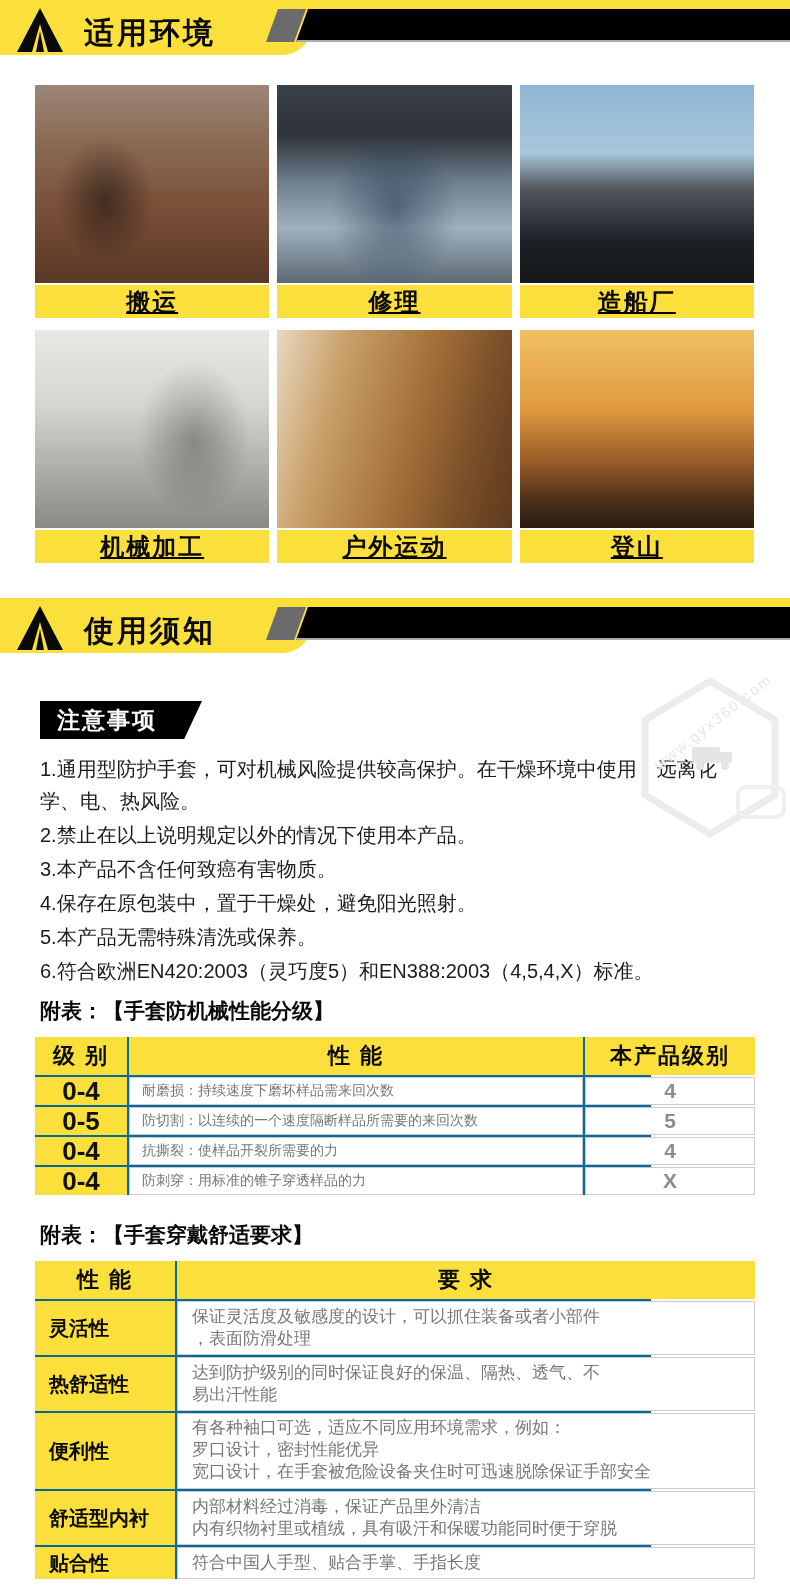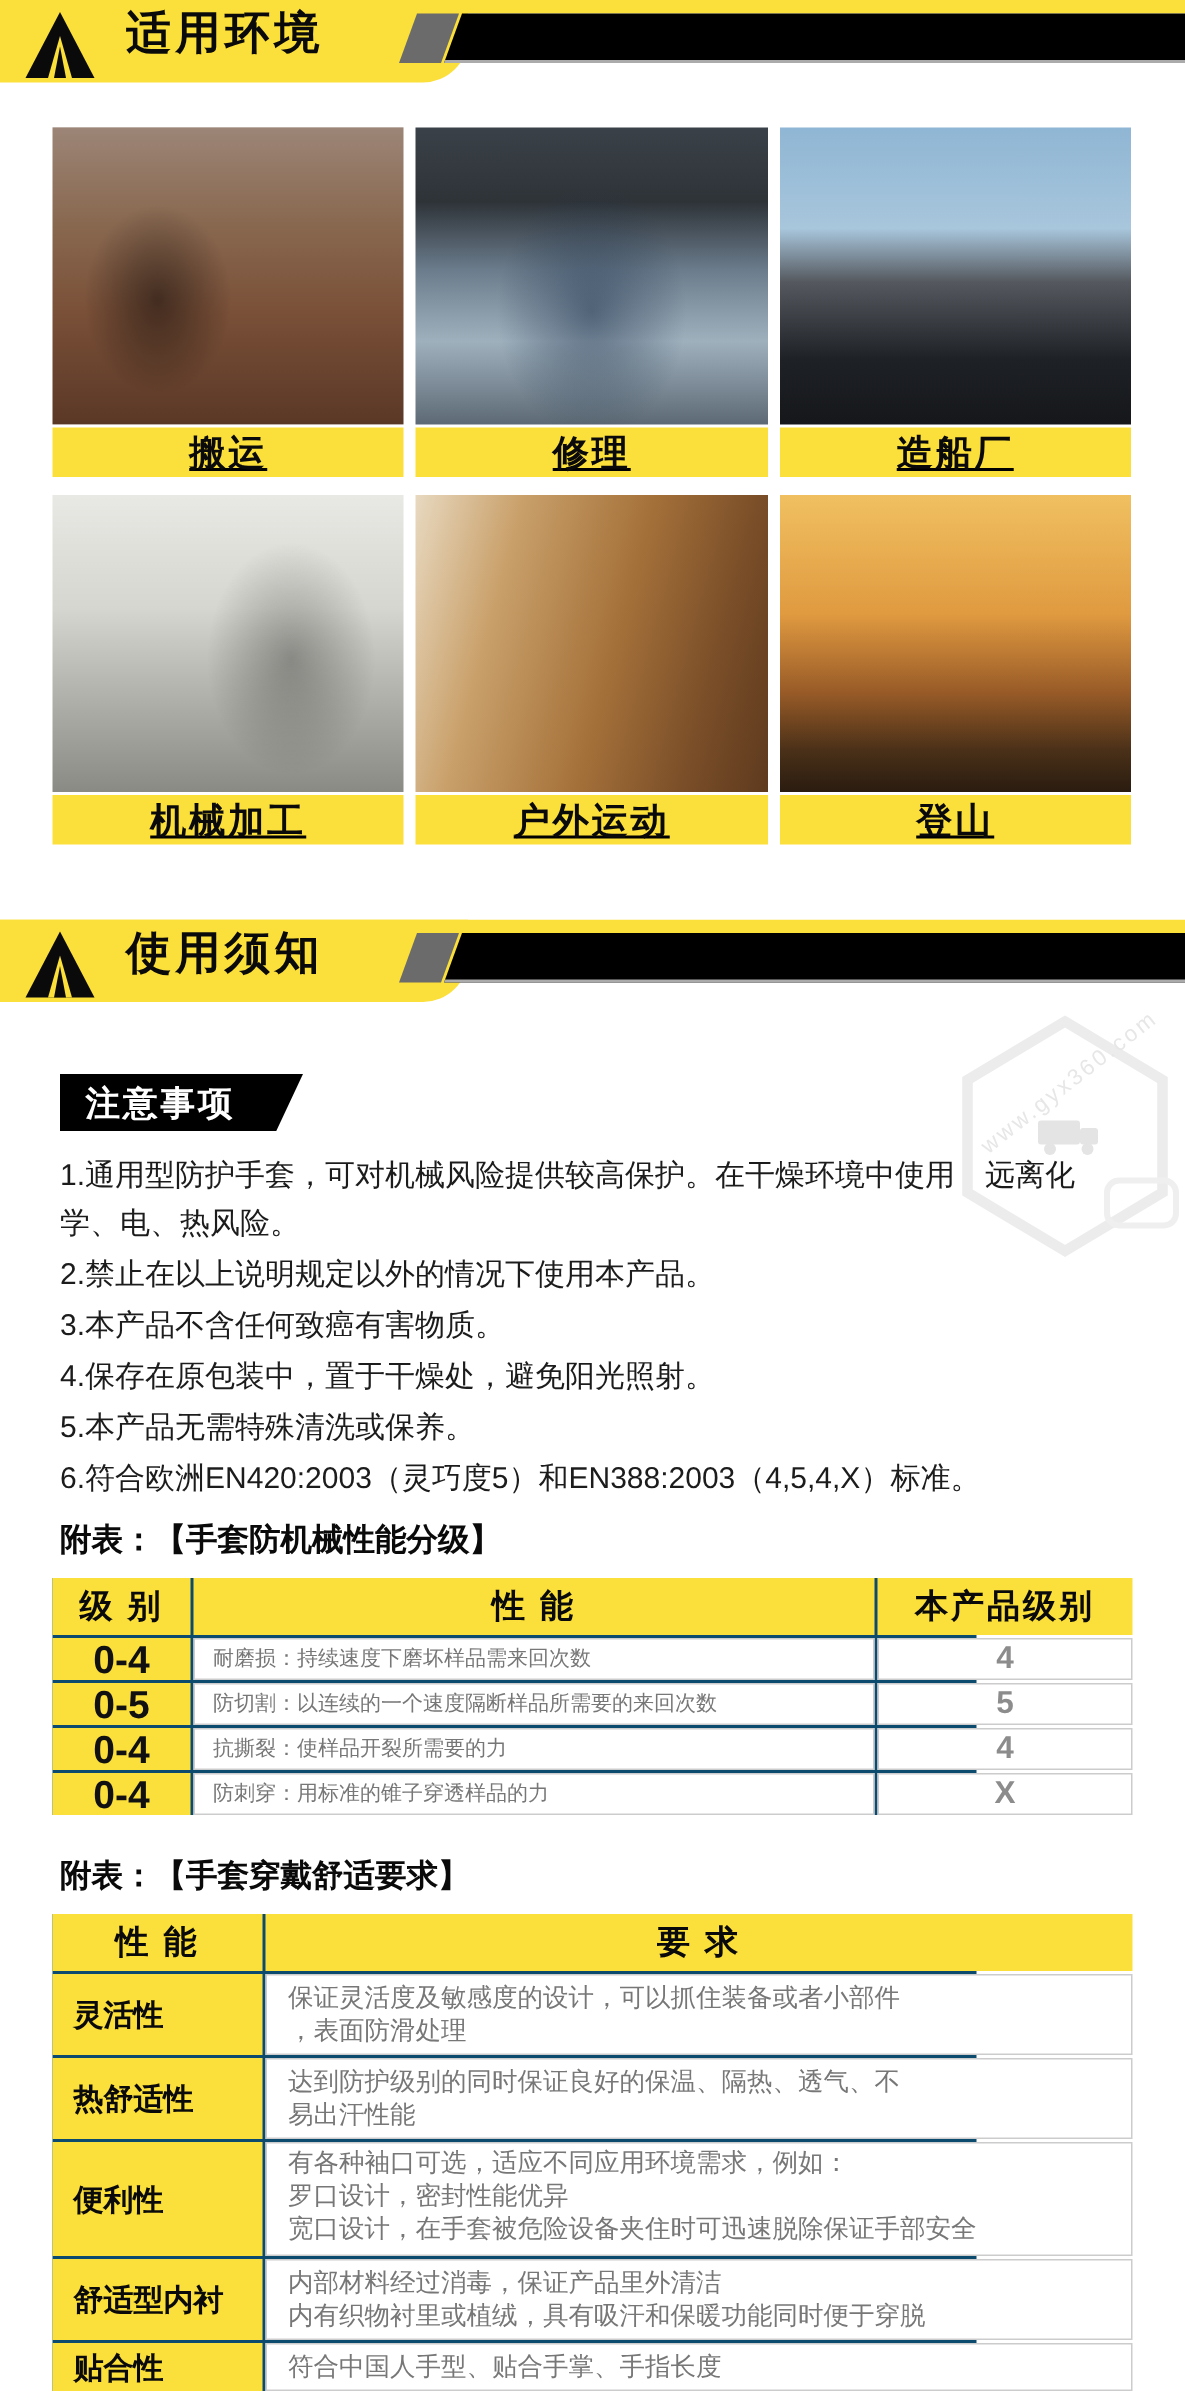--- a/index.html
+++ b/index.html
@@ -14,21 +14,21 @@
   body{font-family:"Liberation Sans","DejaVu Sans",sans-serif;background:#fff;}
   .page{position:relative;width:790px;height:1596px;background:#fff;overflow:hidden;}
 
   
   .sec-header{position:relative;height:57px;overflow:hidden;}
   .hdr-topstrip{position:absolute;top:0;left:0;right:0;height:9px;background:var(--yellow);}
   .hdr-yellow{position:absolute;top:0;left:0;width:312px;height:55px;background:var(--yellow);border-bottom-right-radius:30px;}
   .hdr-black{position:absolute;top:9px;left:296px;width:640px;height:33px;background:var(--black);border-bottom:2px solid #ABABAB;transform:skewX(-20deg);transform-origin:bottom left;}
   .hdr-slash{position:absolute;top:9px;left:266px;width:28px;height:33px;background:var(--slash);transform:skewX(-20deg);transform-origin:bottom left;}
   .hdr-logo{position:absolute;top:7px;left:16px;}
-  .hdr-title{position:absolute;top:2px;left:84px;font-size:30px;font-weight:bold;color:#0a0a0a;letter-spacing:3px;white-space:nowrap;}
+  .hdr-title{position:absolute;top:13px;left:84px;font-size:30px;font-weight:bold;color:#0a0a0a;letter-spacing:3px;white-space:nowrap;}
 
   
   .photo-grid{margin:28px 36px 0 35px;display:grid;grid-template-columns:repeat(3,1fr);column-gap:8px;row-gap:12px;}
   .photo-cell{display:flex;flex-direction:column;text-decoration:underline;}
   .photo{height:198px;width:100%;}
   .photo-label{margin-top:2px;height:33px;background:var(--yellow);color:#0a0a0a;font-size:24px;font-weight:bold;display:flex;align-items:center;justify-content:center;letter-spacing:2px;}
   .p1{background:linear-gradient(180deg,#9c8577 0%,#8a6a52 30%,#7a5038 62%,#5a3826 100%),
       radial-gradient(ellipse 70px 90px at 30% 58%,rgba(40,40,45,.55) 0%,rgba(0,0,0,0) 70%);background-blend-mode:multiply;}
   .p2{background:radial-gradient(ellipse 90px 120px at 50% 62%,rgba(35,55,80,.55) 0%,rgba(0,0,0,0) 70%),
       linear-gradient(180deg,#3a4148 0%,#2e3338 25%,#6b7c8c 48%,#9fb0bd 72%,#5d6a75 100%);}
@@ -42,21 +42,21 @@
   .content{padding:0 40px;}
   .notice-banner{margin-top:46px;width:162px;height:38px;background:var(--black);
     clip-path:polygon(0 0,100% 0,89% 100%,0 100%);
     color:#fff;font-size:23px;font-weight:bold;display:flex;align-items:center;padding-left:17px;letter-spacing:2px;}
   .notes{margin-top:14px;}
   .note-item{font-size:20px;line-height:32px;color:#1c1c1c;margin-bottom:2px;}
   .table-caption{margin-top:10px;font-size:21px;font-weight:bold;color:#0a0a0a;}
   .caption2{margin-top:26px;}
 
   
-  .tbl{margin:12px 0 0 -5px;width:616px;display:grid;column-gap:2px;row-gap:2px;background:#0c4a6e;text-align:center;}
+  .tbl{margin:12px 0 0 -5px;width:616px;display:grid;column-gap:2px;row-gap:2px;background:#0369a1;text-align:center;}
   .t1{grid-template-columns:92px 454px 170px;}
   .t2{grid-template-columns:140px 578px;}
   .cell{display:flex;align-items:center;}
   .cy{background:var(--yellow);}
   .cw{background:#fff;border:1px solid var(--border);}
   .th{font-size:22px;font-weight:bold;color:#0a0a0a;justify-content:center;letter-spacing:2px;height:38px;}
   .lvl{font-size:26px;font-weight:bold;color:#111;justify-content:center;height:28px;}
   .perf{font-size:14px;color:var(--celltext);padding:0 12px;height:28px;}
   .val{font-size:21px;font-weight:bold;color:var(--valtext);justify-content:center;height:28px;}
   .pname{font-size:20px;font-weight:bold;color:#0a0a0a;padding-left:14px;}
@@ -108,21 +108,21 @@
     <div class="photo-cell">
       <div class="photo p5"></div>
       <div class="photo-label">户外运动</div>
     </div>
     <div class="photo-cell">
       <div class="photo p6"></div>
       <div class="photo-label">登山</div>
     </div>
   </div>
 
-  <div class="sec-header" style="margin-top:50px;">
+  <div class="sec-header" style="margin-top:35px;">
     <div class="hdr-topstrip"></div>
     <div class="hdr-yellow"></div>
     <div class="hdr-black"></div>
     <div class="hdr-slash"></div>
     <span class="hdr-logo">
       <svg width="48" height="46" viewBox="0 0 48 46">
         <polygon points="24,1 47,45 1,45" fill="#0a0a0a"></polygon>
         <polygon points="24,17 32,45 16,45" fill="#FBDF3B"></polygon>
         <polygon points="24,24 28,45 20,45" fill="#0a0a0a"></polygon>
       </svg>

